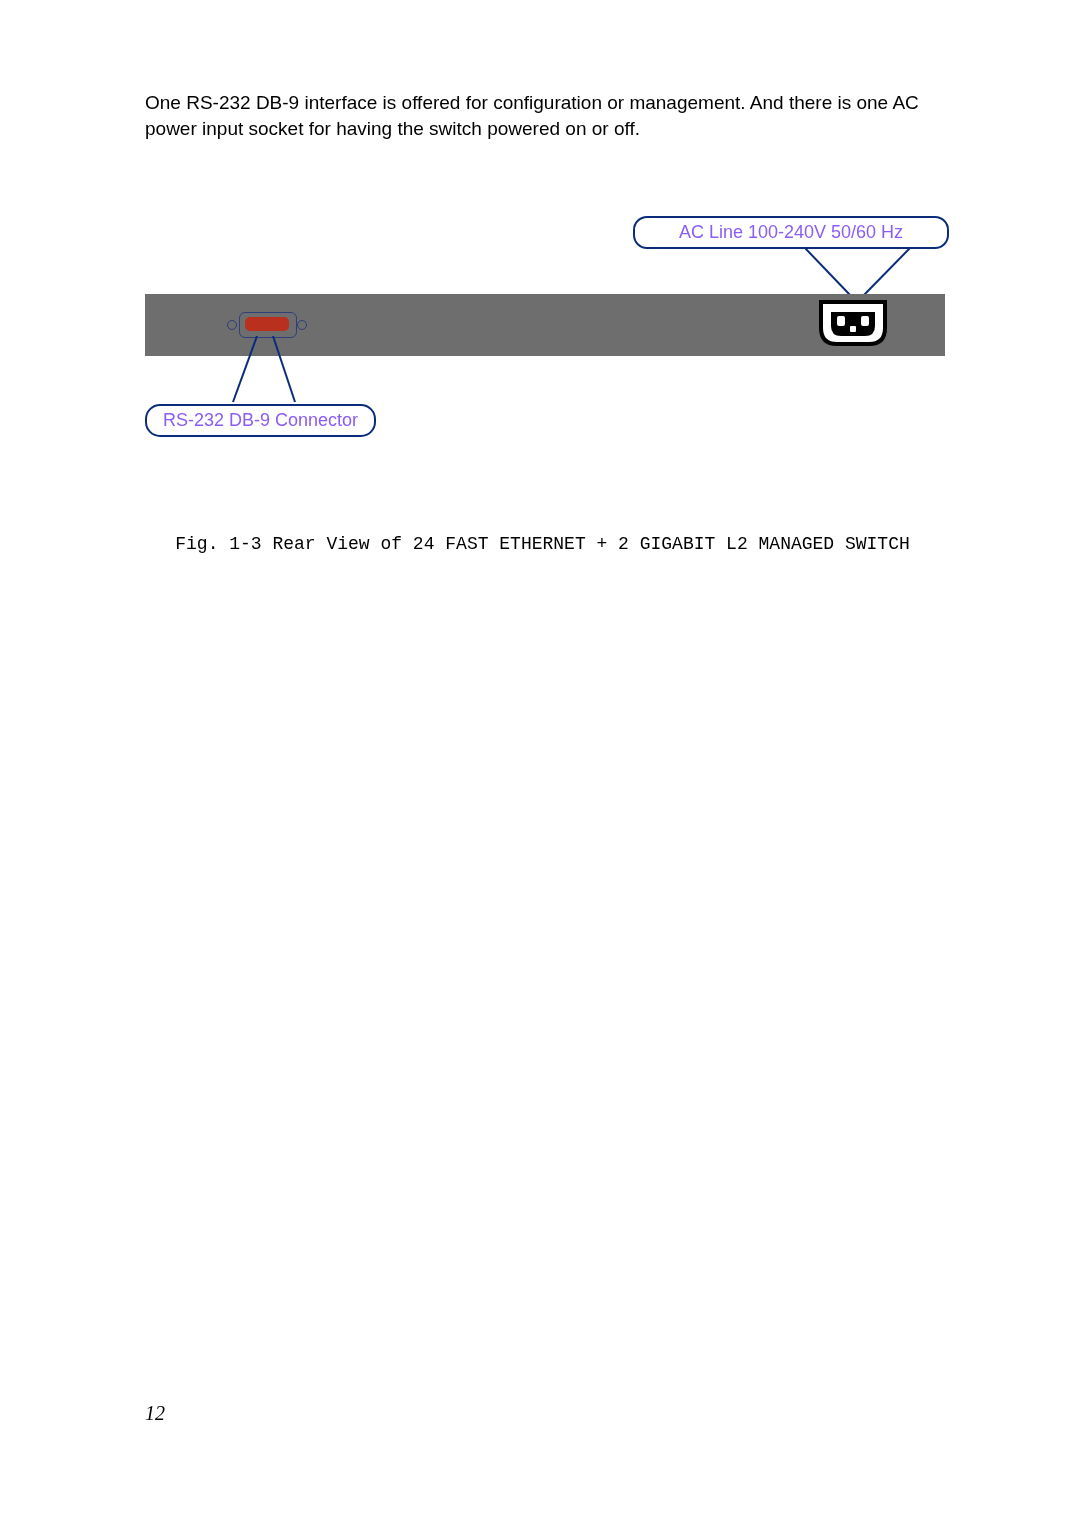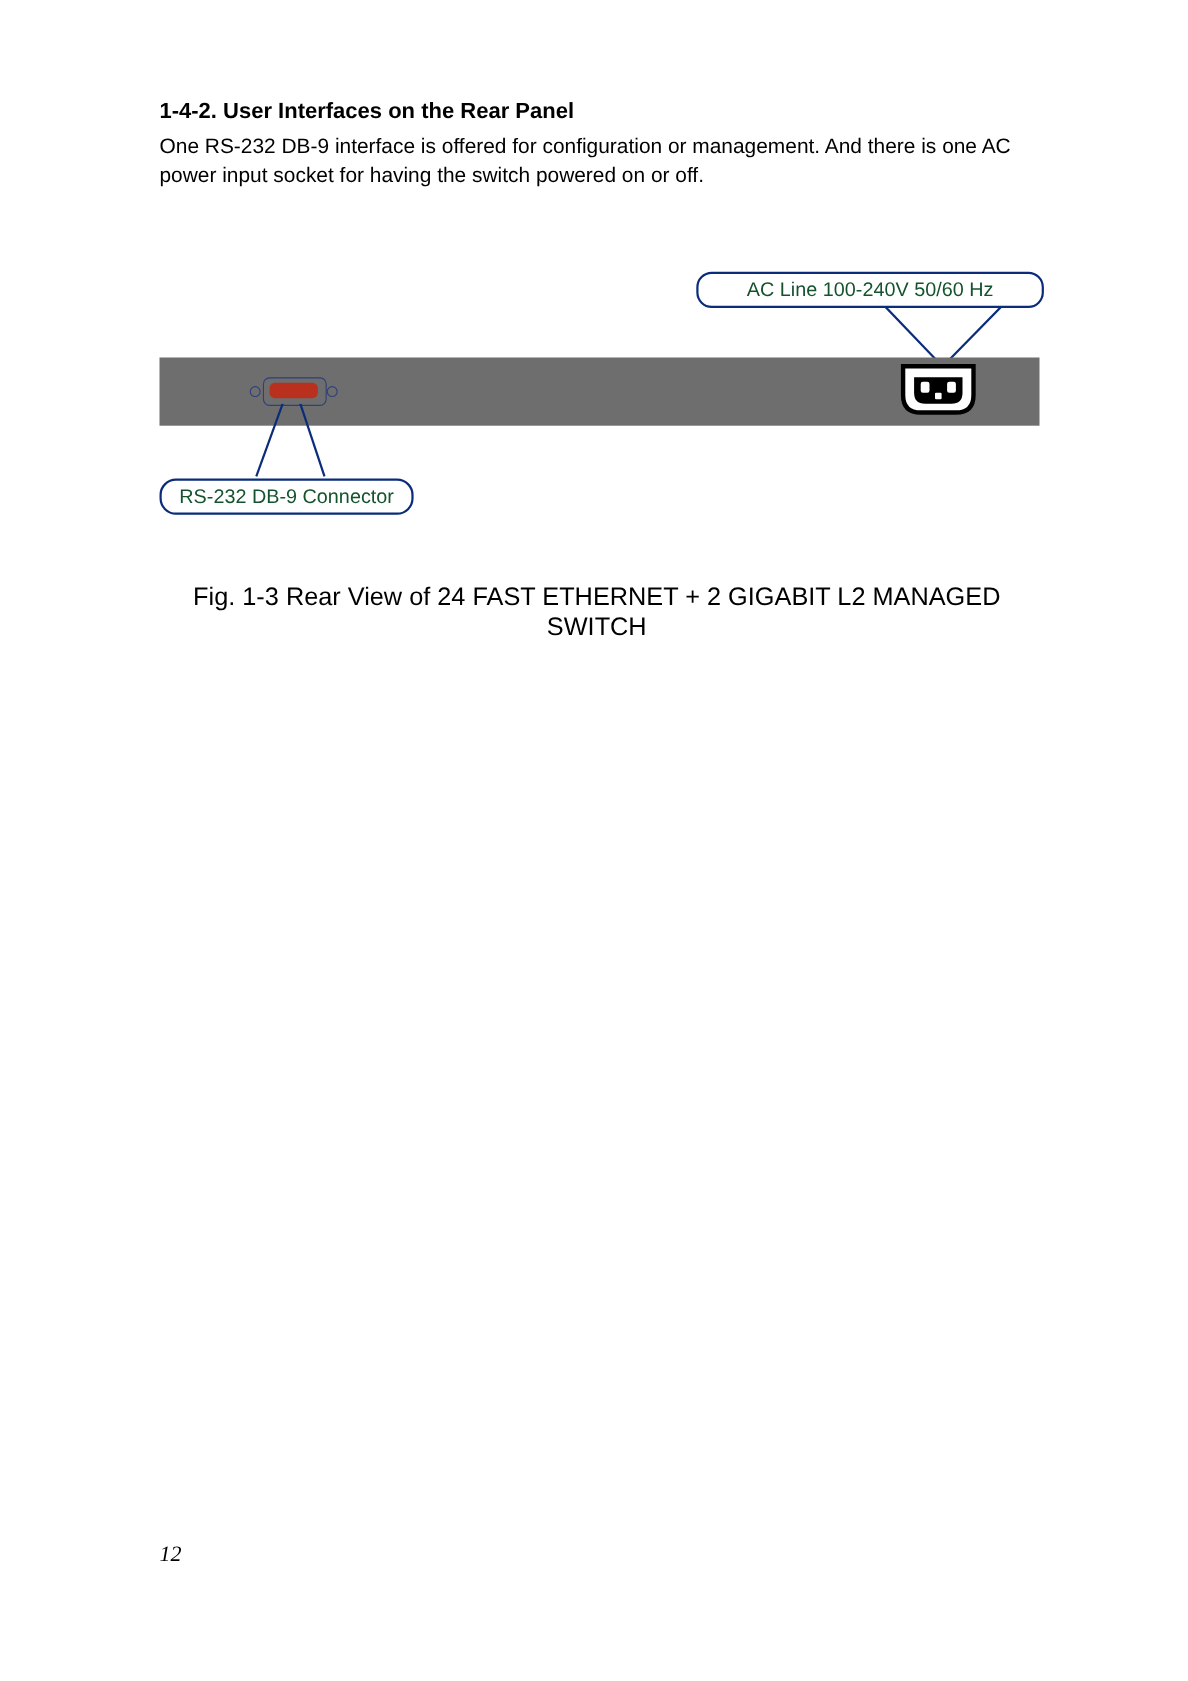--- a/index.html
+++ b/index.html
@@ -32,21 +32,21 @@
     height: 230px;
     margin: 0 auto;
   }
   
   .label-box {
     position: absolute;
     border: 2px solid #0a2c7a;
     border-radius: 14px;
     padding: 4px 16px;
     font-size: 18px;
-    color: #14532d;
+    color: #8b5cf6;
     background: #fff;
   }
   .label-ac {
     top: 0px;
     left: 488px;
     width: 280px;
     text-align: center;
   }
   .label-rs {
     top: 188px;
@@ -113,40 +113,39 @@
     width: 72px;
     height: 50px;
   }
   .ac-svg {
     width: 72px;
     height: 50px;
   }
   
   .caption {
     text-align: center;
-    font-family: Liberation Sans, sans-serif;
-    font-size: 23px;
+    font-family: Liberation Mono, monospace;
+    font-size: 18px;
     color: #000;
-    margin-top: 52px;
+    margin-top: 88px;
   }
   .page-number {
     position: absolute;
     left: 145px;
     bottom: 103px;
     font-family: "Times New Roman", Times, serif;
     font-style: italic;
     font-size: 20px;
     color: #000;
   }
 </style>
 </head>
 <body>
 
 <div class="page">
-  <div class="heading">1-4-2. User Interfaces on the Rear Panel</div>
   <div class="body-text">One RS-232 DB-9 interface is offered for configuration or management. And there is one AC power input socket for having the switch powered on or off.</div>
 
   <div class="diagram-area">
 
     <div class="label-box label-ac">AC Line 100-240V 50/60 Hz</div>
 
     <svg class="arrow-line" style="top:32px; left:640px;" width="140" height="56">
       <line x1="20" y1="0" x2="66" y2="48" stroke="#0a2c7a" stroke-width="2"></line>
       <line x1="125" y1="0" x2="78" y2="48" stroke="#0a2c7a" stroke-width="2"></line>
     </svg>

